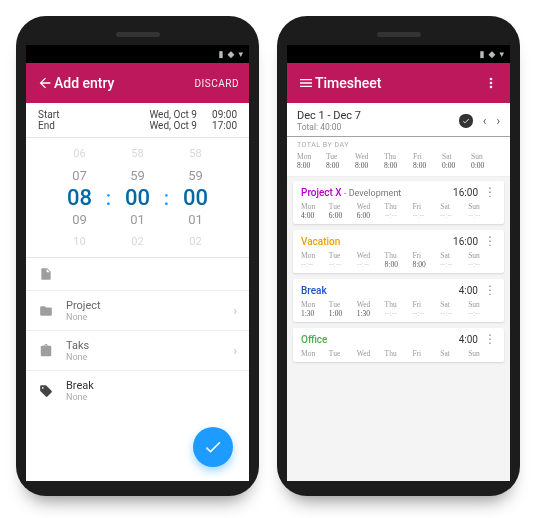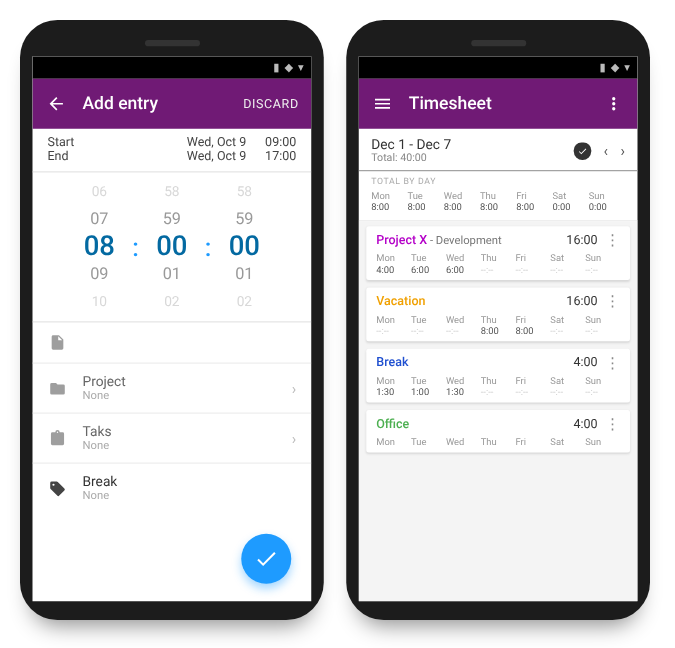--- a/index.html
+++ b/index.html
@@ -3,21 +3,21 @@
 <meta charset="utf-8">
 <style>
   * { margin:0; padding:0; box-sizing:border-box; }
   body { background:#fff; font-family: Roboto, "Helvetica Neue", Arial, sans-serif; width:540px; height:518px; position:relative; }
   .stage { display:flex; gap:18px; padding:16px 16px 0 16px; }
   .phone { width:243px; height:480px; background:#1c1c1c; border-radius:30px; padding:12px 10px 12px 10px; box-shadow:0 14px 18px -10px rgba(0,0,0,.45); position:relative; }
   .speaker { width:44px; height:5px; background:#333; border-radius:3px; margin:4px auto 8px; }
   .screen { width:100%; height:436px; background:#fff; overflow:hidden; position:relative; display:flex; flex-direction:column; }
   .statusbar { height:18px; background:#000; display:flex; justify-content:flex-end; align-items:center; padding:0 6px; gap:4px; }
   .sb-icon { color:#bbb; font-size:9px; }
-  .appbar { background:#701a75; color:#fff; height:40px; display:flex; align-items:center; padding:0 10px; gap:12px; }
+  .appbar { background:#be185d; color:#fff; height:40px; display:flex; align-items:center; padding:0 10px; }
   .appbar .title { font-size:14px; font-weight:500; flex:1; }
   .appbar .action { font-size:10px; letter-spacing:.5px; color:#eee; }
   .appbar .iconbtn { width:18px; height:18px; display:flex; align-items:center; justify-content:center; }
   .appbar svg { fill:#fff; }
 
   
   .range { padding:6px 12px 6px 12px; border-bottom:1px solid #e5e5e5; font-size:10px; color:#444; }
   .range-row { display:flex; }
   .range-row .lbl { flex:1; }
   .range-row .date { width:68px; text-align:right; }
@@ -48,21 +48,21 @@
   .ts-header .titles { flex:1; }
   .ts-header .d { font-size:11px; color:#333; }
   .ts-header .t { font-size:8.5px; color:#888; }
   .ts-header .nav { display:flex; align-items:center; gap:10px; color:#555; font-size:12px; }
   .badge { width:14px; height:14px; background:#333; border-radius:7px 7px 8px 8px; display:flex; align-items:center; justify-content:center; position:relative; }
   .badge::after{ content:""; position:absolute; bottom:-3px; left:4px; border:3px solid transparent; border-top-color:#333; }
   .badge svg{ fill:#fff; width:8px; height:8px; }
 
   .tbd { padding:4px 10px 6px; border-bottom:1px solid #eee; }
   .tbd .hdr { font-size:7px; letter-spacing:.5px; color:#aaa; margin-bottom:3px; }
-  .dayrow { display:flex; gap:0; }
+  .dayrow { display:flex; gap:0;font-family:Liberation Serif, serif; }
   .daycell { flex:1; font-size:7.5px; color:#888; line-height:1.2; }
   .daycell .dn { color:#999; }
   .daycell .dv { color:#555; }
 
   .cards { flex:1; background:#f4f4f4; padding:4px 6px; overflow:hidden; }
   .card { background:#fff; border-radius:2px; box-shadow:0 1px 2px rgba(0,0,0,.12); margin-bottom:6px; padding:6px 8px 4px; }
   .card .top { display:flex; align-items:center; margin-bottom:4px;}
   .card .name { font-size:10px; font-weight:500; flex:1; white-space:nowrap; overflow:hidden; text-overflow:ellipsis;}
   .card .ext  { font-size:9px; color:#777; font-weight:400; }
   .card .tot  { font-size:10px; color:#333; margin-right:6px;}

